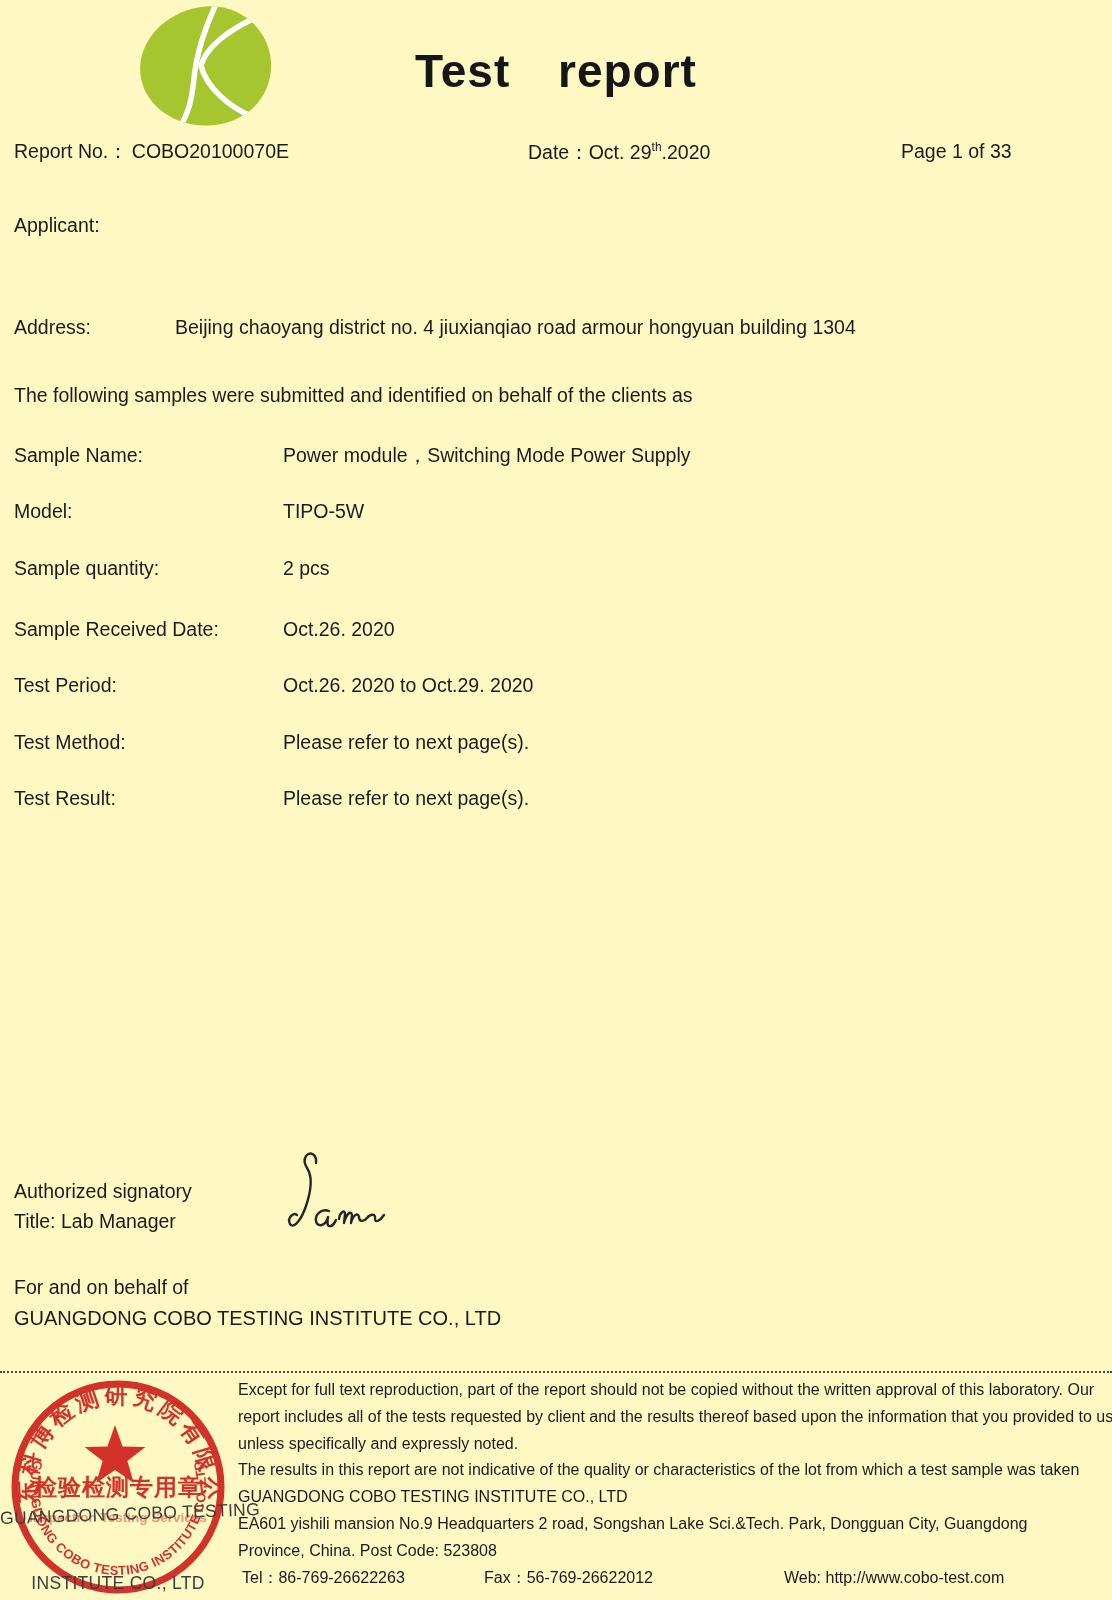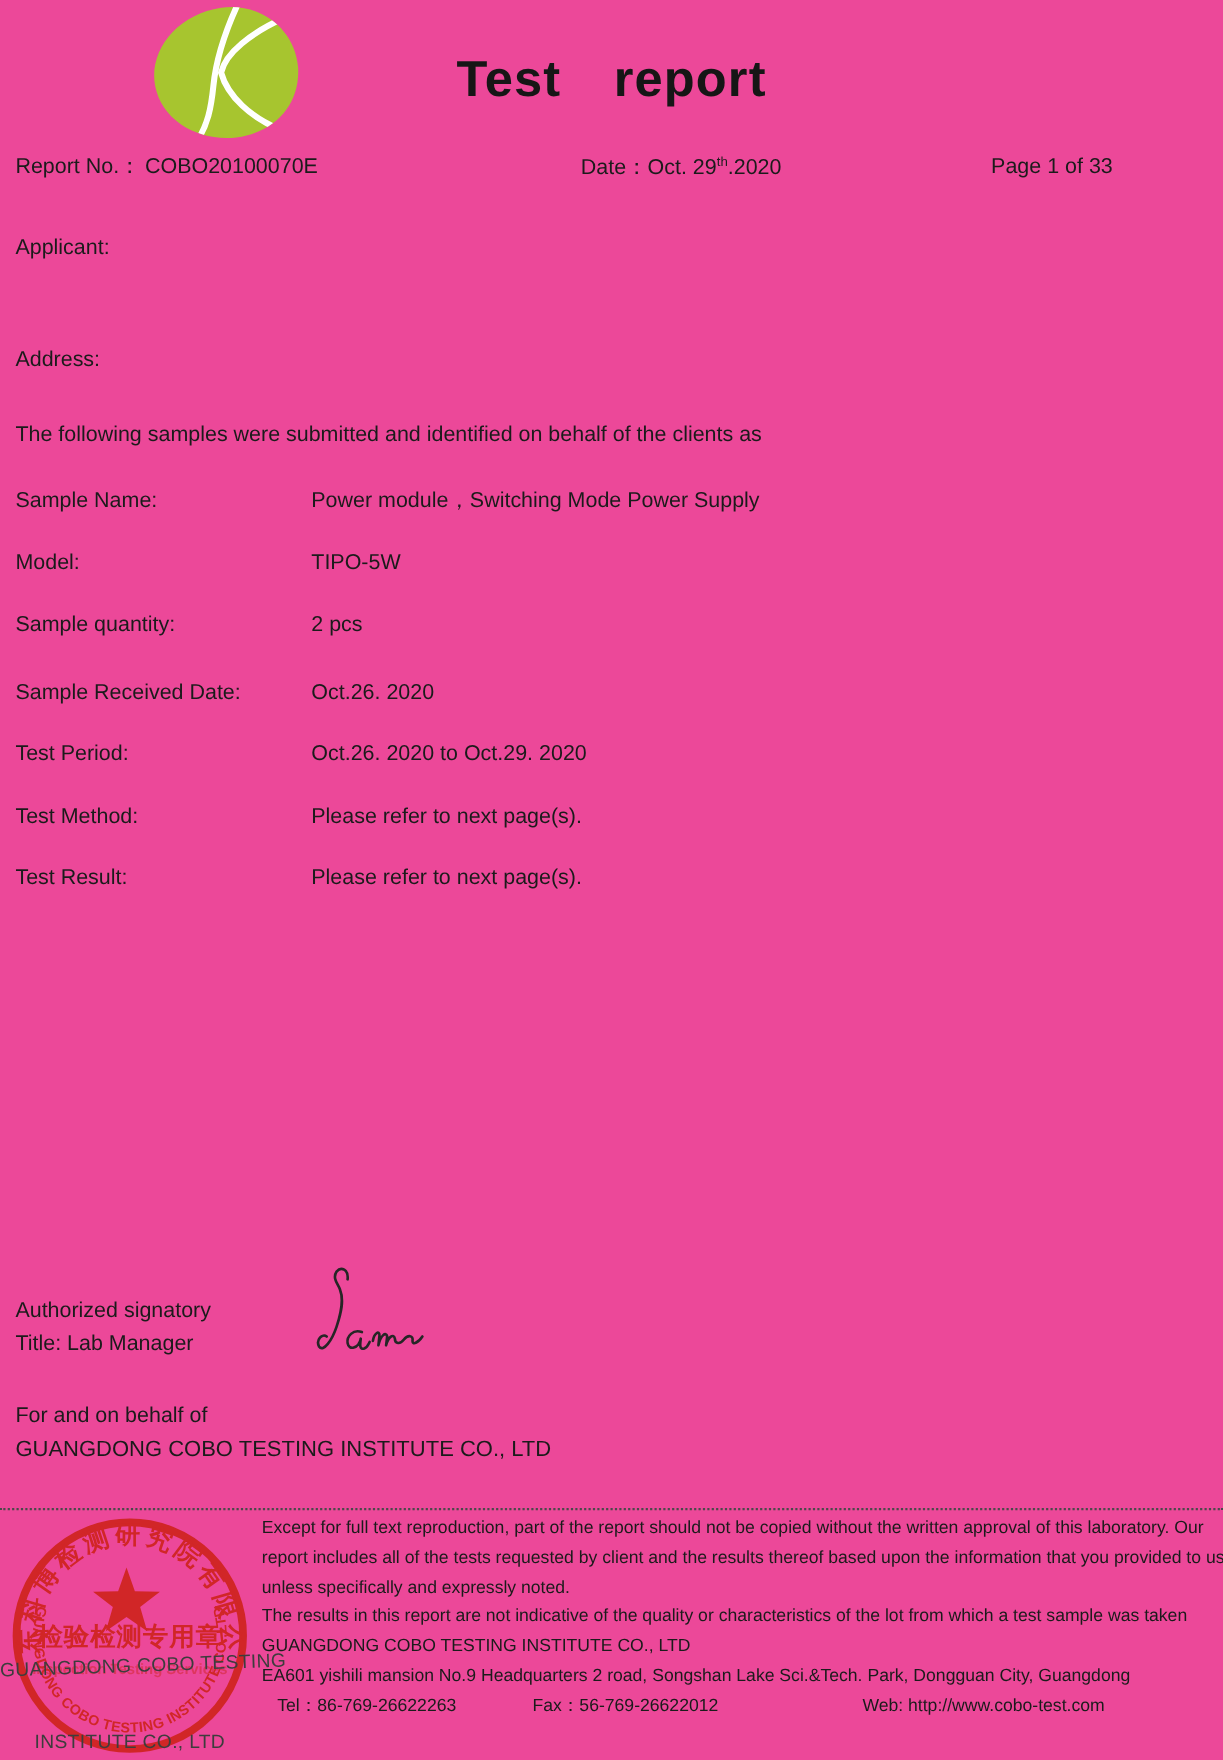--- a/index.html
+++ b/index.html
@@ -1,18 +1,18 @@
 <!DOCTYPE html>
 <html style="--text: #1b1b1b; --logo-green: #a7c52f; --stamp-red: #cf241f;"><head>
 <meta charset="utf-8">
 <style>
   html,body { margin:0; padding:0; background:#ffffff; }
   .page {
     position:relative; width:1112px; height:1600px; margin:0 auto;
-    background:#ec4899; overflow:hidden;
+    background:#fef9c3; overflow:hidden;
     font-family:"Liberation Sans","DejaVu Sans",sans-serif;
     color:var(--text, #1b1b1b);
   }
   .abs { position:absolute; }
   .body-text { font-size:19.5px; line-height:1.2; white-space:nowrap; }
   .page-title {
     top:44px; left:0; width:100%; text-align:center;
     font-size:46px; font-weight:bold; letter-spacing:1px; word-spacing:34px;
     color:#161616;
   }
@@ -34,21 +34,21 @@
   .sig-behalf { top:1276px; left:14px; }
   .sig-company { top:1306px; left:14px; font-size:20px; }
   .signature-svg { top:1148px; left:283px; }
   .footer-divider {
     top:1371px; left:0; width:1112px; height:0;
     border-top:2px dotted #4a4a4a;
   }
   .footer-block { top:1377px; left:238px; width:820px; font-size:16px; }
   .footer-line { line-height:26.8px; white-space:nowrap; }
   .contact-row { position:relative; height:27px; }
-  .contact-tel { position:absolute; left:14px; }
+  .contact-tel { position:absolute; left:4px; }
   .contact-fax { position:absolute; left:246px; }
   .contact-web { position:absolute; left:546px; }
   .stamp-svg { top:1372px; left:2px; }
   .stamp-red-stroke { stroke:var(--stamp-red,#cf241f); fill:none; }
   .stamp-red-fill { fill:var(--stamp-red,#cf241f); }
   .stamp-arc-cn { font-size:23px; font-weight:bold; letter-spacing:4px; }
   .stamp-center-cn { font-size:23px; font-weight:bold; letter-spacing:1px; }
   .stamp-faint-en { font-size:13.5px; font-weight:bold; opacity:0.5; }
   .stamp-arc-en { font-size:13px; font-weight:bold; letter-spacing:0.4px; }
   .stamp-overlay { width:236px; text-align:center; color:#3d3d3d; font-size:17.5px; letter-spacing:0.3px; white-space:nowrap; }
@@ -81,20 +81,21 @@
   <div class="abs meta-report body-text">
     <span class="lbl">Report No.：</span><span style="margin-left:4px;">COBO20100070E</span>
   </div>
   <div class="abs meta-date body-text">
     <span>Date：</span><span>Oct. 29</span><sup>th</sup><span>.2020</span>
   </div>
   <div class="abs meta-page body-text">Page 1 of 33</div>
 
   <div class="abs row-applicant row-label body-text">Applicant:</div>
   <div class="abs row-address row-label body-text">Address:</div>
+  <div class="abs row-address party-value body-text">Beijing chaoyang district no. 4 jiuxianqiao road armour hongyuan building 1304</div>
 
   <div class="abs intro body-text">The following samples were submitted and identified on behalf of the clients as</div>
 
   <div class="abs f0 row-label body-text">Sample Name:</div>
   <div class="abs f0 field-value body-text">Power module，Switching Mode Power Supply</div>
   <div class="abs f1 row-label body-text">Model:</div>
   <div class="abs f1 field-value body-text">TIPO-5W</div>
   <div class="abs f2 row-label body-text">Sample quantity:</div>
   <div class="abs f2 field-value body-text">2 pcs</div>
   <div class="abs f3 row-label body-text">Sample Received Date:</div>
@@ -140,20 +141,21 @@
   <div class="abs stamp-overlay stamp-ov1">GUANGDONG COBO TESTING</div>
   <div class="abs stamp-overlay stamp-ov2">INSTITUTE CO., LTD</div>
 
   <div class="abs footer-block">
     <div class="footer-line">Except for full text reproduction, part of the report should not be copied without the written approval of this laboratory. Our</div>
     <div class="footer-line">report includes all of the tests requested by client and the results thereof based upon the information that you provided to us.</div>
     <div class="footer-line">unless specifically and expressly noted.</div>
     <div class="footer-line">The results in this report are not indicative of the quality or characteristics of the lot from which a test sample was taken</div>
     <div class="footer-line">GUANGDONG COBO TESTING INSTITUTE CO., LTD</div>
     <div class="footer-line">EA601 yishili mansion No.9 Headquarters 2 road, Songshan Lake Sci.&amp;Tech. Park, Dongguan City, Guangdong</div>
+    <div class="footer-line">Province, China. Post Code: 523808</div>
     <div class="footer-line contact-row">
       <span class="contact-tel">Tel：86-769-26622263</span>
       <span class="contact-fax">Fax：56-769-26622012</span>
       <span class="contact-web">Web: http://www.cobo-test.com</span>
     </div>
   </div>
 
 </div>
 
 </body></html>

